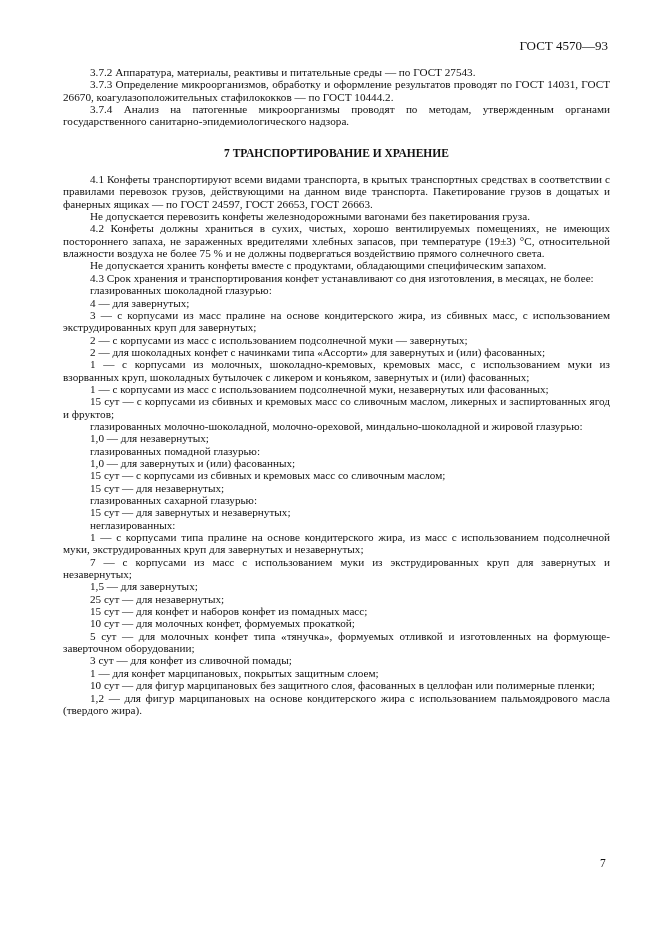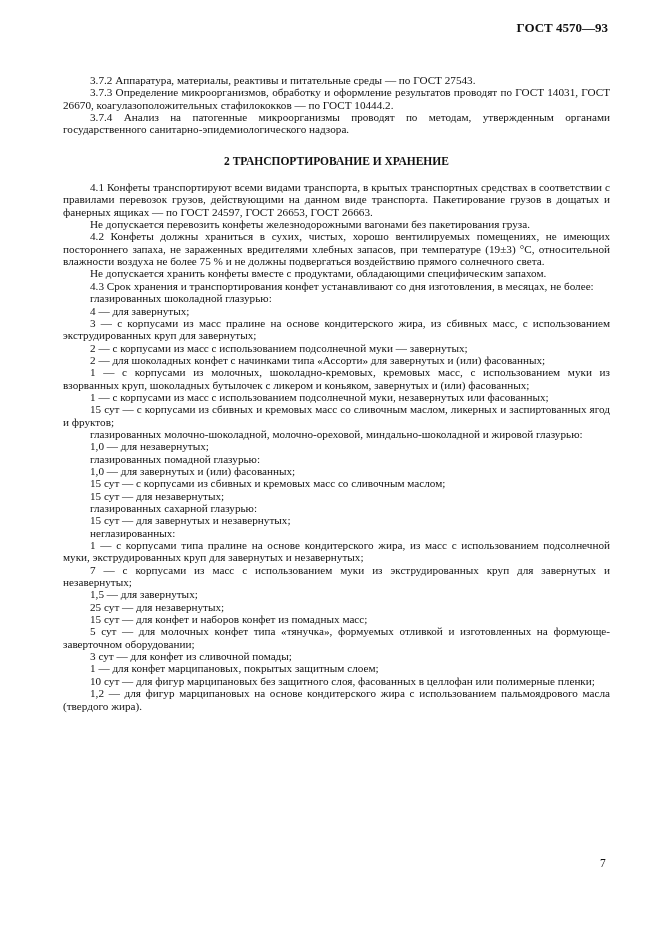--- a/index.html
+++ b/index.html
@@ -1,36 +1,36 @@
 <!DOCTYPE html>
 <html><head>
 <meta charset="utf-8">
 <style>
   html, body { margin: 0; padding: 0; background: #ffffff; }
   body { width: 661px; height: 936px; position: relative; overflow: hidden;
          font-family: "Liberation Serif", "DejaVu Serif", serif; color: #111; }
-  .header { position: absolute; top: 20px; right: 53px; font-weight: bold; font-size: 13px; }
-  .content { position: absolute; left: 63px; top: 74px; width: 547px;
+  .header { position: absolute; top: 38px; right: 53px; font-weight: normal; font-size: 13px; }
+  .content { position: absolute; left: 63px; top: 66px; width: 547px;
              font-size: 11.2px; line-height: 12.35px; }
   .p { margin: 0; text-indent: 27px; text-align: justify; text-align-last: left; }
   .section-title { text-align: center; font-weight: bold; font-size: 11.5px;
                    margin: 19px 0 14px 0; text-indent: 0; }
   .page-num { position: absolute; top: 857px; left: 600px; font-size: 11.5px; }
 </style>
 </head>
 <body>
 
 <div class="header">ГОСТ 4570—93</div>
 
 <div class="content">
   <p class="p">3.7.2  Аппаратура, материалы, реактивы и питательные среды — по ГОСТ 27543.</p>
   <p class="p">3.7.3 Определение микроорганизмов, обработку и оформление результатов проводят по ГОСТ 14031, ГОСТ 26670, коагулазоположительных стафилококков — по ГОСТ 10444.2.</p>
   <p class="p">3.7.4  Анализ на патогенные микроорганизмы проводят по методам, утвержденным органами государственного санитарно-эпидемиологического надзора.</p>
 
-  <p class="section-title">2  ТРАНСПОРТИРОВАНИЕ И ХРАНЕНИЕ</p>
+  <p class="section-title">7  ТРАНСПОРТИРОВАНИЕ И ХРАНЕНИЕ</p>
 
   <p class="p">4.1  Конфеты транспортируют всеми видами транспорта, в крытых транспортных средствах в соответствии с правилами перевозок грузов, действующими на данном виде транспорта. Пакетирование грузов в дощатых и фанерных ящиках — по ГОСТ 24597, ГОСТ 26653, ГОСТ 26663.</p>
   <p class="p">Не допускается перевозить конфеты железнодорожными вагонами без пакетирования груза.</p>
   <p class="p">4.2  Конфеты должны храниться в сухих, чистых, хорошо вентилируемых помещениях, не имеющих постороннего запаха, не зараженных вредителями хлебных запасов, при температуре (19±3) °С, относительной влажности воздуха не более 75 % и не должны подвергаться воздействию прямого солнечного света.</p>
   <p class="p">Не допускается хранить конфеты вместе с продуктами, обладающими специфическим запахом.</p>
   <p class="p">4.3 Срок хранения и транспортирования конфет устанавливают со дня изготовления, в месяцах, не более:</p>
   <p class="p">глазированных шоколадной глазурью:</p>
   <p class="p">4 — для завернутых;</p>
   <p class="p">3 — с корпусами из масс пралине на основе кондитерского жира, из сбивных масс, с использованием экструдированных круп для завернутых;</p>
   <p class="p">2 — с корпусами из масс с использованием подсолнечной муки — завернутых;</p>
@@ -45,20 +45,21 @@
   <p class="p">15 сут — с корпусами из сбивных и кремовых масс со сливочным маслом;</p>
   <p class="p">15 сут — для незавернутых;</p>
   <p class="p">глазированных сахарной глазурью:</p>
   <p class="p">15 сут — для завернутых и незавернутых;</p>
   <p class="p">неглазированных:</p>
   <p class="p">1 — с корпусами типа пралине на основе кондитерского жира, из масс с использованием подсолнечной муки, экструдированных круп для завернутых и незавернутых;</p>
   <p class="p">7 — с корпусами из масс с использованием муки из экструдированных круп для завернутых и незавернутых;</p>
   <p class="p">1,5 — для завернутых;</p>
   <p class="p">25 сут — для незавернутых;</p>
   <p class="p">15 сут — для конфет и наборов конфет из помадных масс;</p>
+  <p class="p">10 сут — для молочных конфет, формуемых прокаткой;</p>
   <p class="p">5 сут — для молочных конфет типа «тянучка», формуемых отливкой и изготовленных на формующе-заверточном оборудовании;</p>
   <p class="p">3 сут — для конфет из сливочной помады;</p>
   <p class="p">1 — для конфет марципановых, покрытых защитным слоем;</p>
   <p class="p">10 сут — для фигур марципановых без защитного слоя, фасованных в целлофан или полимерные пленки;</p>
   <p class="p">1,2 — для фигур марципановых на основе кондитерского жира с использованием пальмоядрового масла (твердого жира).</p>
 </div>
 
 <div class="page-num">7</div>
 
 </body></html>

